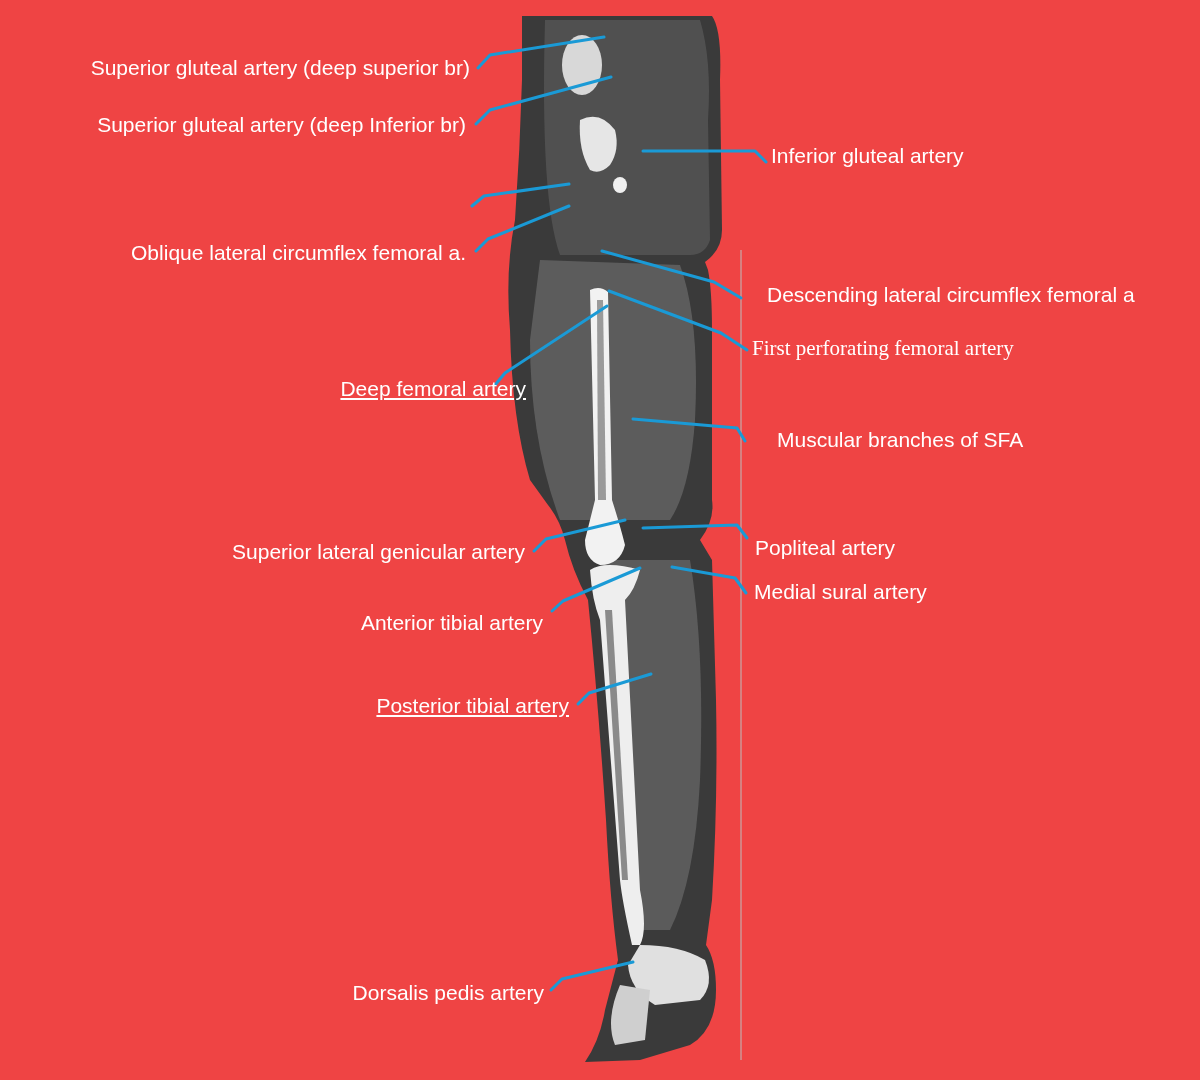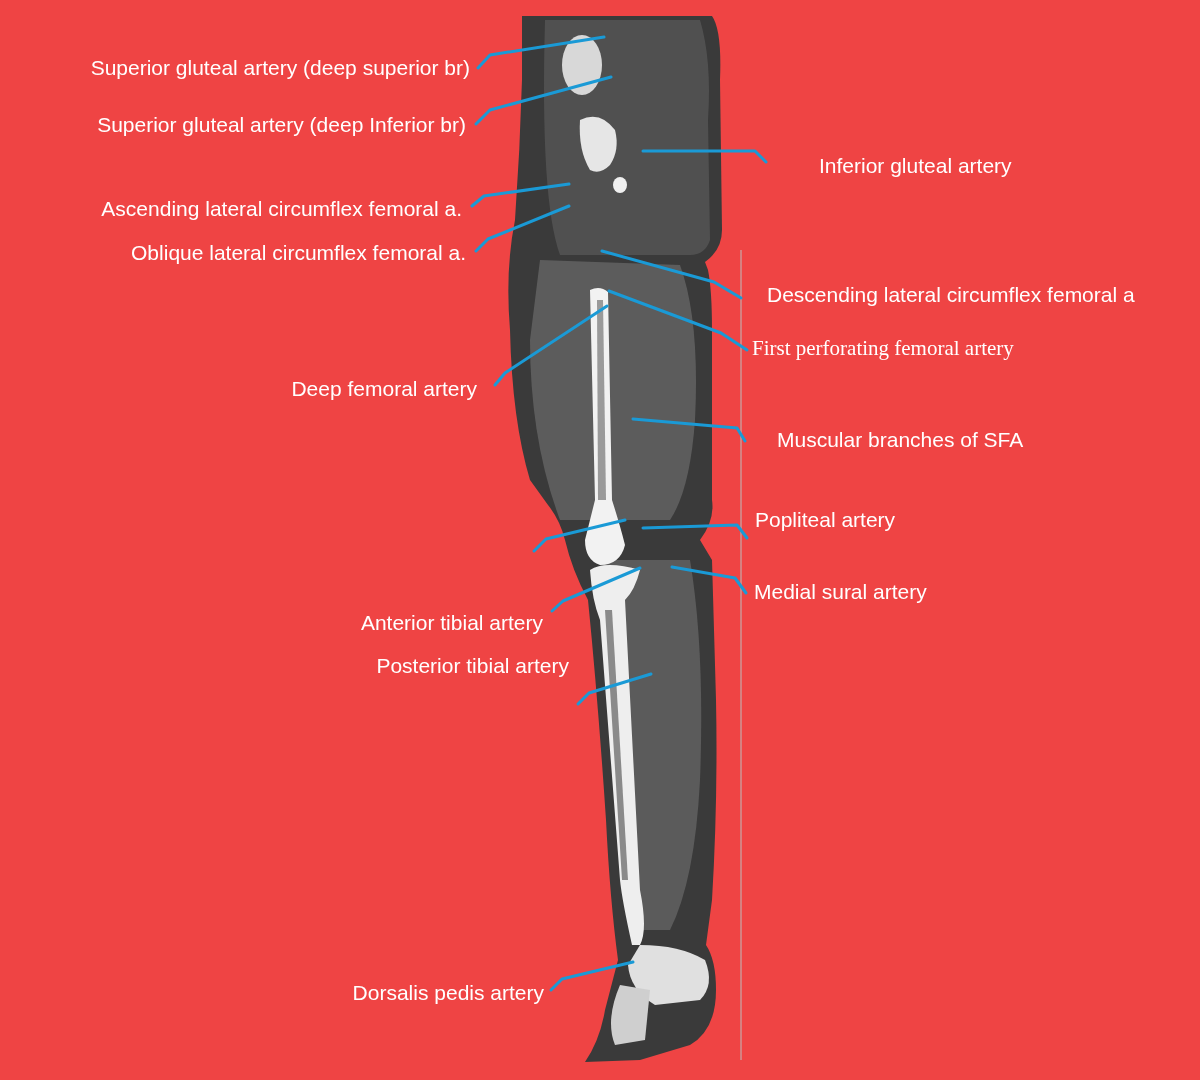--- a/index.html
+++ b/index.html
@@ -48,26 +48,26 @@
       <polyline points="602,251 714,282 741,298"></polyline>
       <polyline points="609,291 721,333 747,350"></polyline>
       <polyline points="633,419 737,428 745,441"></polyline>
       <polyline points="643,528 737,525 747,538"></polyline>
       <polyline points="672,567 735,578 746,593"></polyline>
     </g>
   </svg>
 
   <div class="lbl r" style="right:730px;top:56px;">Superior gluteal artery (deep superior br)</div>
   <div class="lbl r" style="right:734px;top:113px;">Superior gluteal artery (deep Inferior br)</div>
-  <div class="lbl r" style="right:738px;top:197px;">Ascending lateral circumflex femoral a.</div>
   <div class="lbl r" style="right:734px;top:241px;">Oblique lateral circumflex femoral a.</div>
-  <div class="lbl r" style="right:723px;top:377px;">Deep femoral artery</div>
+  <div class="lbl r" style="right:674px;top:377px;text-decoration:underline;">Deep femoral artery</div>
+  <div class="lbl r" style="right:675px;top:540px;">Superior lateral genicular artery</div>
   <div class="lbl r" style="right:657px;top:611px;">Anterior tibial artery</div>
-  <div class="lbl r" style="right:631px;top:654px;">Posterior tibial artery</div>
+  <div class="lbl r" style="right:631px;top:694px;text-decoration:underline;">Posterior tibial artery</div>
   <div class="lbl r" style="right:656px;top:981px;">Dorsalis pedis artery</div>
 
-  <div class="lbl" style="left:771px;top:154px;margin-left:48px;">Inferior gluteal artery</div>
+  <div class="lbl" style="left:771px;top:144px;">Inferior gluteal artery</div>
   <div class="lbl" style="left:747px;top:283px;margin-left:20px;">Descending lateral circumflex femoral a</div>
   <div class="lbl" style="left:752px;top:336px;font-family:Liberation Serif, serif;">First perforating femoral artery</div>
   <div class="lbl" style="left:777px;top:428px;">Muscular branches of SFA</div>
-  <div class="lbl" style="left:755px;top:508px;">Popliteal artery</div>
+  <div class="lbl" style="left:755px;top:536px;">Popliteal artery</div>
   <div class="lbl" style="left:754px;top:580px;">Medial sural artery</div>
 </div>
 
 </body></html>

